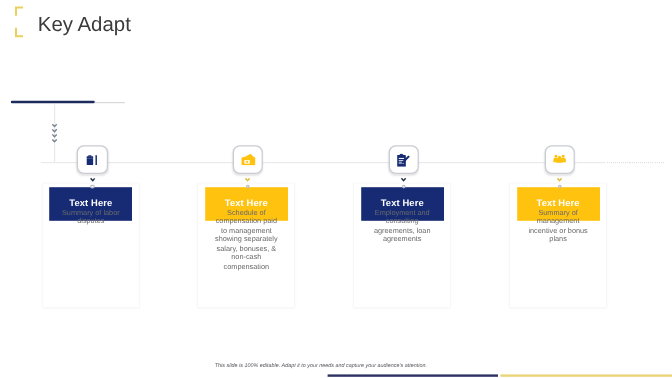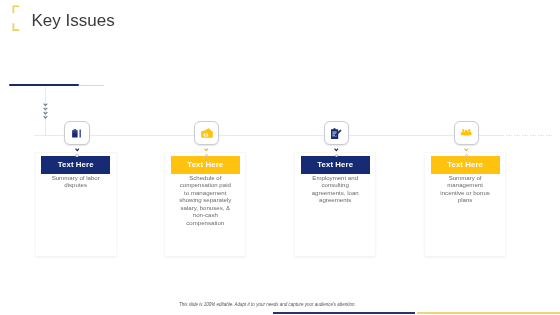--- a/index.html
+++ b/index.html
@@ -27,41 +27,41 @@
   .node{position:absolute;top:0;width:80px;}
   .icon-box{position:absolute;left:50%;margin-left:-11.6px;top:121.3px;width:25.6px;height:24px;
     border-radius:6px;border:1px solid #c9ccd2;background:#fff;box-sizing:border-box;
     display:flex;align-items:center;justify-content:center;box-shadow:0 1px 1.5px rgba(0,0,0,.10);}
   .conn{position:absolute;left:50%;margin-left:-1.1px;top:147.6px;width:4.6px;height:4px;line-height:0;}
   .conn svg,.icon-box svg{display:block;}
   .dot{position:absolute;left:50%;margin-left:-0.5px;top:153.8px;width:3.4px;height:3.4px;
     border-radius:50%;background:#fff;border:0.7px solid #b8bcc4;box-sizing:border-box;z-index:3;}
   .card{position:absolute;left:0;top:152.5px;width:80px;height:103px;background:#fff;
     box-sizing:border-box;box-shadow:0 0 0 0.8px #f7f7f7, 0 1px 2.4px rgba(0,0,0,.10);}
-  .chip{position:absolute;left:5.5px;top:3px;width:69px;height:18px;
+  .chip{position:absolute;left:5.5px;top:3px;width:69px;height:28px;
     display:flex;align-items:center;justify-content:center;color:#fff;font-size:7.8px;
     font-weight:bold;letter-spacing:.1px;}
   .desc{position:absolute;left:13px;top:21px;width:54px;text-align:center;font-size:6.1px;
     line-height:7.6px;color:#6a6a6a;}
 
   #footnote{position:absolute;left:179px;top:301.6px;font-size:4.5px;color:#55565c;font-style:italic;white-space:nowrap;}
   #bottom-blue{position:absolute;left:273px;top:312.2px;width:142px;height:1.8px;background:#2e3261;}
   #bottom-yellow{position:absolute;left:416.5px;top:312.2px;width:143.5px;height:1.8px;background:#ecd479;}
 </style>
 </head>
 <body>
 
 <div class="slide">
   <div id="title-bracket">
     <svg width="9" height="27" viewBox="0 0 9 27">
       <path d="M0.5 0.4 H7.2 V2.1 H2.2 V8.2 H0.5 Z" fill="#ebd15c"></path>
       <path d="M0.5 18.2 H2.2 V24.3 H7.2 V26.0 H0.5 Z" fill="#ebd15c"></path>
     </svg>
   </div>
-  <div id="page-title">Key Issues</div>
+  <div id="page-title">Key Adapt</div>
   <div id="accent-bar"></div>
   <div id="accent-thin"></div>
   <div id="vline"></div>
   <div id="chevrons">
     <svg width="5" height="16" viewBox="0 0 5 16">
       <g fill="none" stroke="#74808f" stroke-width="1.15" stroke-linecap="butt" stroke-linejoin="miter">
         <polyline points="0.6,0.6 2.4,2.5 4.3,0.6"></polyline>
         <polyline points="0.6,4.8 2.4,6.7 4.3,4.8"></polyline>
         <polyline points="0.6,9.0 2.4,10.9 4.3,9.0"></polyline>
         <polyline points="0.6,13.2 2.4,15.1 4.3,13.2"></polyline>

